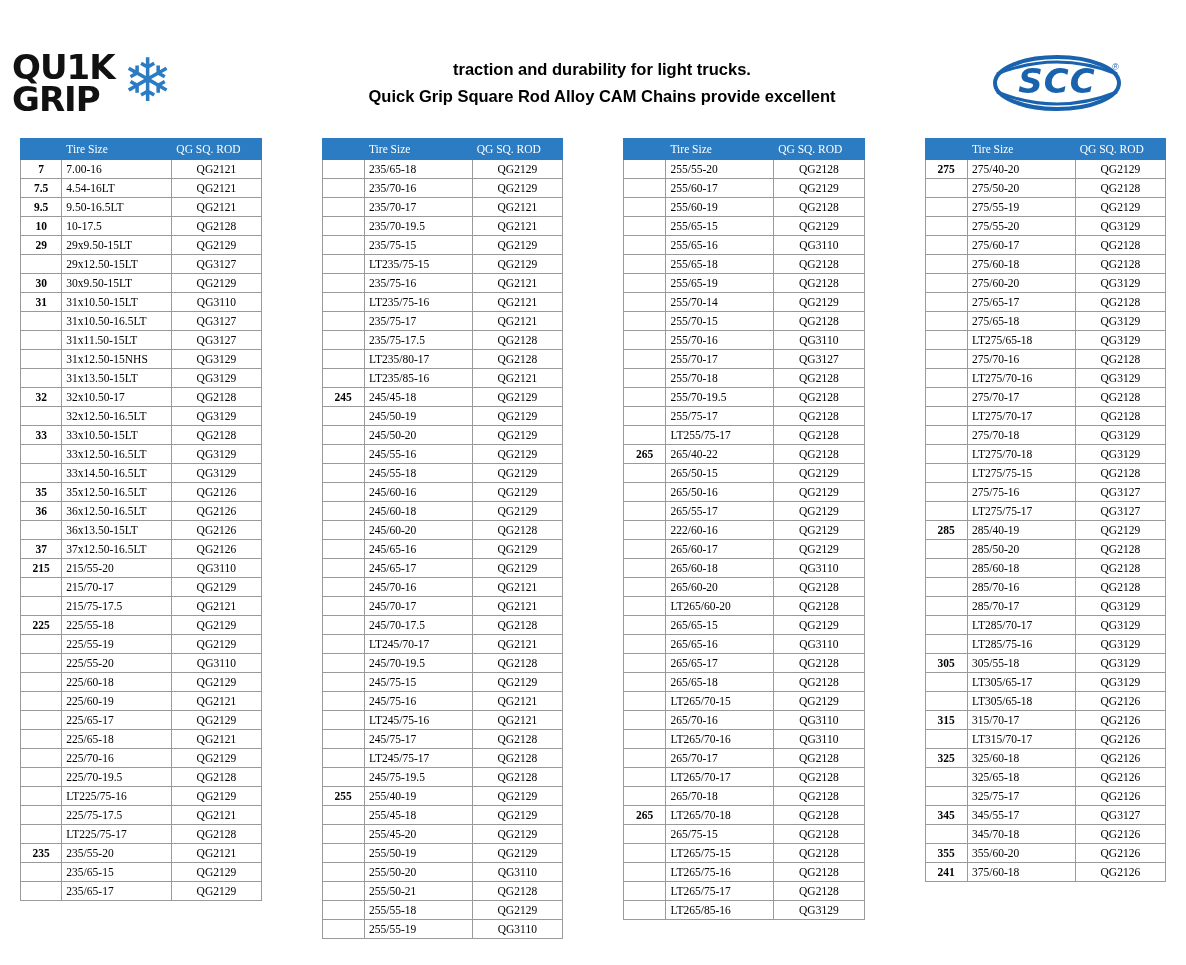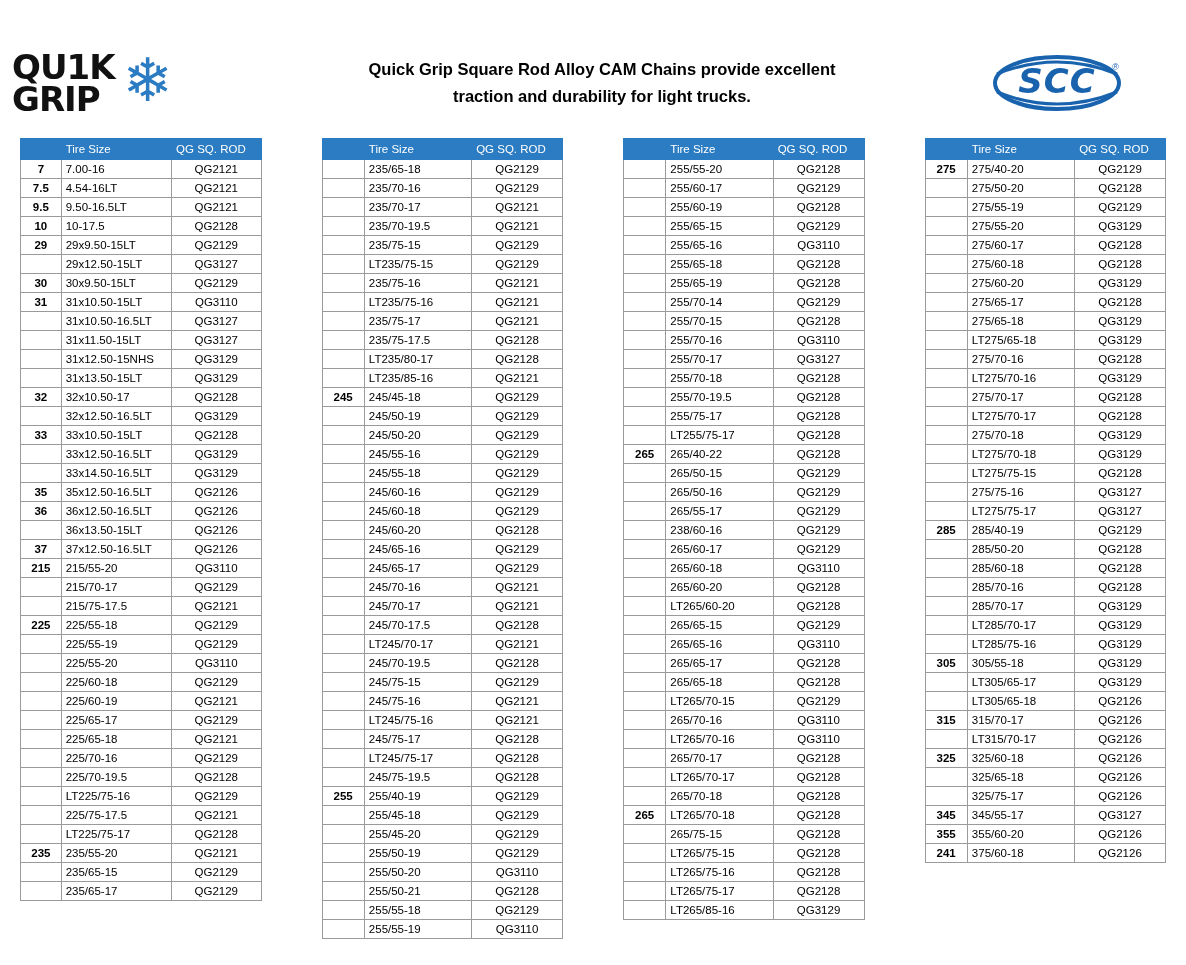--- a/index.html
+++ b/index.html
@@ -91,20 +91,21 @@
     font-size: 9px;
     color: #1963ae;
   }
 
   
   .tables {
     display: flex;
     gap: 4px;
     padding: 0 20px;
     box-sizing: border-box;
+    font-family: Liberation Serif, serif;
   }
   .col-wrap {
     width: 256px;
     margin-right: 56px;
   }
   .col-wrap:last-child { margin-right: 0; }
 
   table.tire {
     border-collapse: collapse;
     width: 100%;
@@ -142,22 +143,22 @@
 
     <div class="logo-left">
       <div class="qg-words">
         <div>QU1K</div>
         <div>GRIP</div>
       </div>
       <div class="snowflake">❄</div>
     </div>
 
     <div class="header-title">
+      <div>traction and durability for light trucks.</div>
       <div>Quick Grip Square Rod Alloy CAM Chains provide excellent</div>
-      <div>traction and durability for light trucks.</div>
     </div>
 
     <div class="logo-right">
       <div class="scc-logo">
         <svg width="132" height="62" viewBox="0 0 132 62">
           <ellipse cx="66" cy="31" rx="62" ry="26" fill="none" stroke="#1963ae" stroke-width="4"></ellipse>
           <path d="M 6 22 Q 66 -2 126 22" fill="none" stroke="#1963ae" stroke-width="3"></path>
           <path d="M 6 40 Q 66 64 126 40" fill="none" stroke="#1963ae" stroke-width="3"></path>
         </svg>
         <span class="scc-text">SCC</span>
@@ -697,21 +698,21 @@
               <td class="c-size">265/50-16</td>
               <td class="c-rod">QG2129</td>
             </tr>
             <tr>
               <td class="c-grp"></td>
               <td class="c-size">265/55-17</td>
               <td class="c-rod">QG2129</td>
             </tr>
             <tr>
               <td class="c-grp"></td>
-              <td class="c-size">238/60-16</td>
+              <td class="c-size">222/60-16</td>
               <td class="c-rod">QG2129</td>
             </tr>
             <tr>
               <td class="c-grp"></td>
               <td class="c-size">265/60-17</td>
               <td class="c-rod">QG2129</td>
             </tr>
             <tr>
               <td class="c-grp"></td>
               <td class="c-size">265/60-18</td>
@@ -990,20 +991,25 @@
               <td class="c-grp"></td>
               <td class="c-size">325/75-17</td>
               <td class="c-rod">QG2126</td>
             </tr>
             <tr>
               <td class="c-grp">345</td>
               <td class="c-size">345/55-17</td>
               <td class="c-rod">QG3127</td>
             </tr>
             <tr>
+              <td class="c-grp"></td>
+              <td class="c-size">345/70-18</td>
+              <td class="c-rod">QG2126</td>
+            </tr>
+            <tr>
               <td class="c-grp">355</td>
               <td class="c-size">355/60-20</td>
               <td class="c-rod">QG2126</td>
             </tr>
             <tr>
               <td class="c-grp">241</td>
               <td class="c-size">375/60-18</td>
               <td class="c-rod">QG2126</td>
             </tr>
           </tbody>

